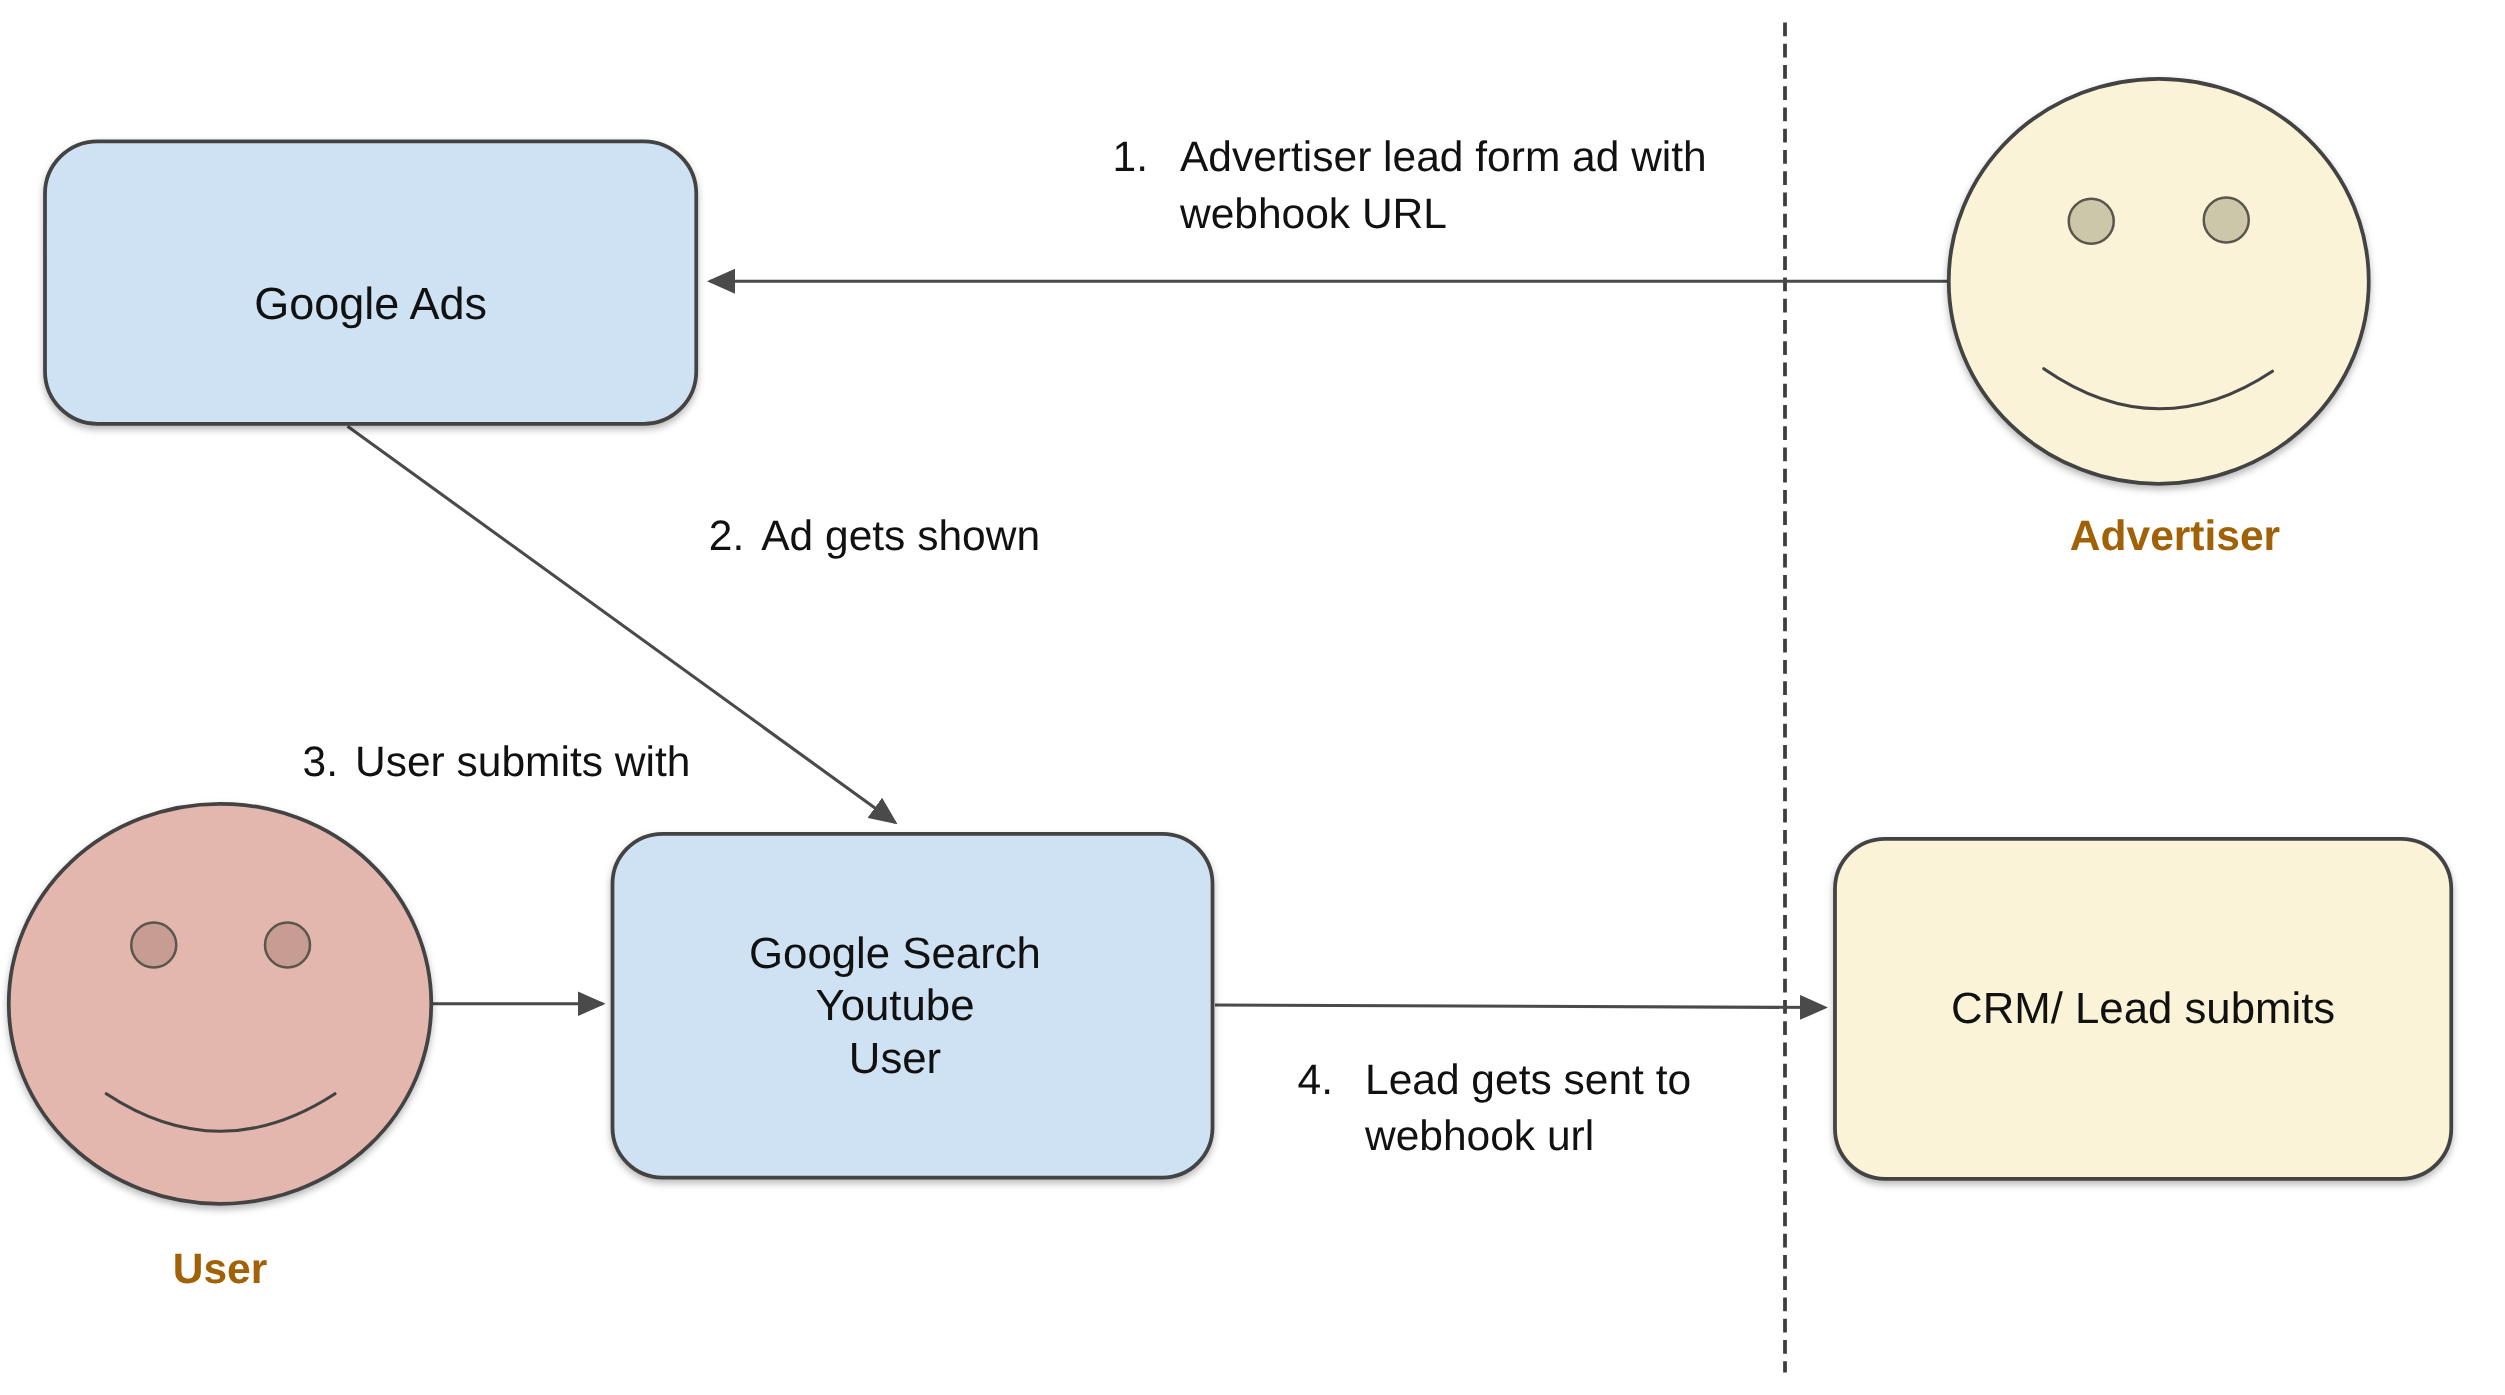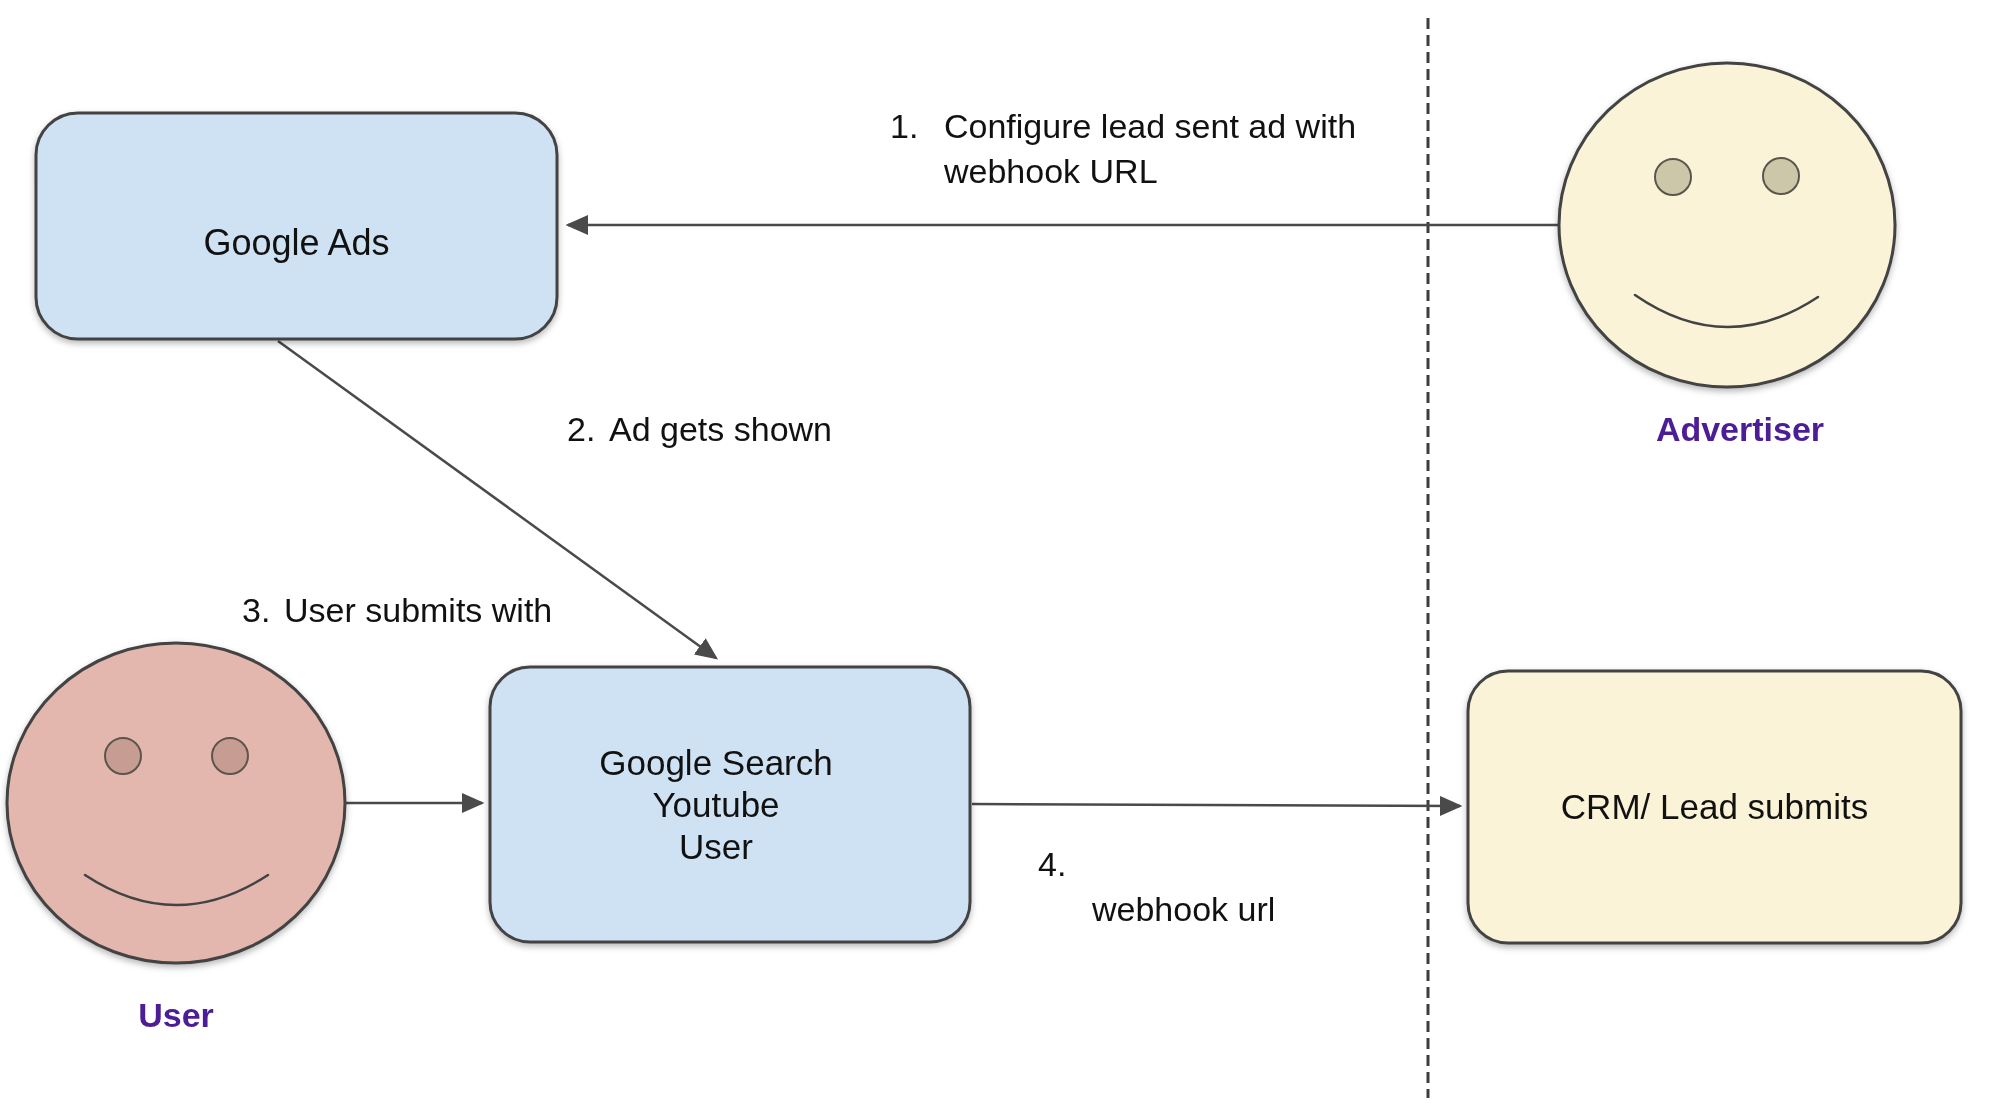--- a/index.html
+++ b/index.html
@@ -36,21 +36,21 @@
     font-size: 36px;
     line-height: 42px;
     color: #111111;
   }
   .actor-label {
     position: absolute;
     width: 300px;
     text-align: center;
     font-weight: bold;
     font-size: 34px;
-    color: #4c1d95;
+    color: #a16207;
   }
   .step {
     position: absolute;
     display: flex;
     font-size: 34px;
     line-height: 45px;
     color: #111111;
     white-space: nowrap;
   }
   .step-num { width: 54px; flex: none; }
@@ -110,36 +110,36 @@
 
   <div class="node-label" style="left:1468px; top:671px; width:493px; height:272px; font-size:35px;">CRM/ Lead submits</div>
 
   <div class="actor-label" style="left:1590px; top:410px;">Advertiser</div>
 
   <div class="actor-label" style="left:26px; top:996px;text-align:center;">User</div>
 
   <div class="step" style="left:890px; top:104px;">
     <span class="step-num">1.</span>
     <span class="step-text">
-      <span>Configure lead sent ad with</span><br>
+      <span>Advertiser lead form ad with</span><br>
       <span>webhook URL</span>
     </span>
   </div>
 
   <div class="step" style="left:567px; top:407px;">
     <span class="step-num" style="width:42px;">2.</span>
     <span class="step-text">Ad gets shown</span>
   </div>
 
   <div class="step" style="left:242px; top:588px;">
     <span class="step-num" style="width:42px;">3.</span>
     <span class="step-text">User submits with</span>
   </div>
 
   <div class="step" style="left:1038px; top:842px;">
     <span class="step-num">4.</span>
     <span class="step-text">
-      <br>
+      <span>Lead gets sent to</span><br>
       <span>webhook url</span>
     </span>
   </div>
 
 </div>
 
 </body></html>

